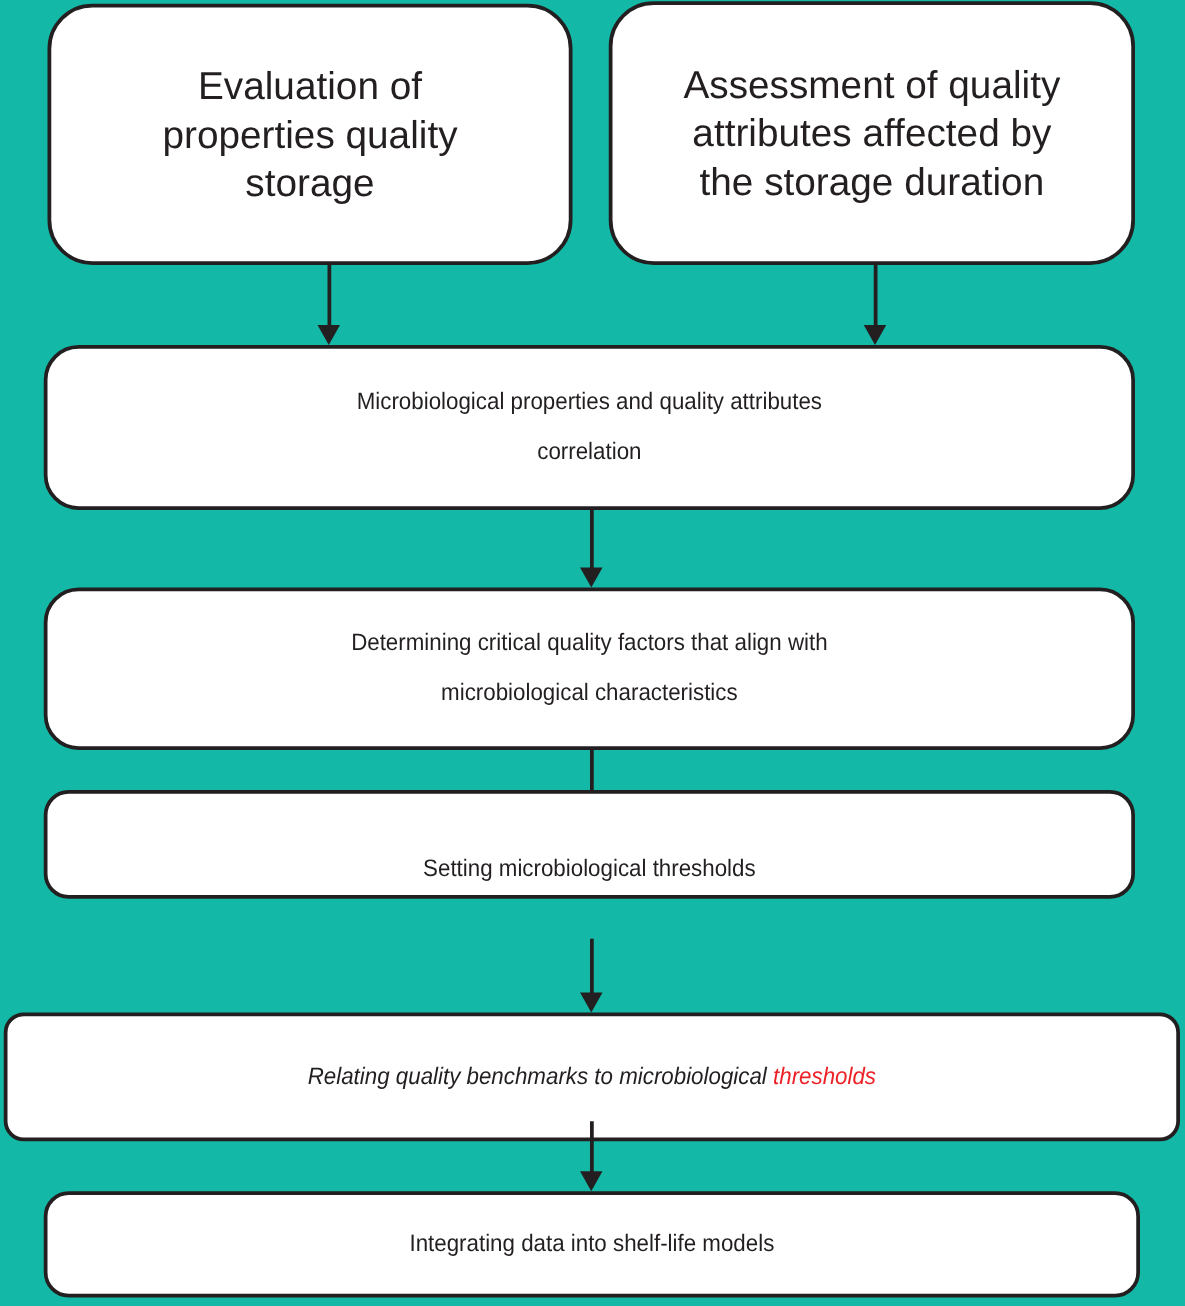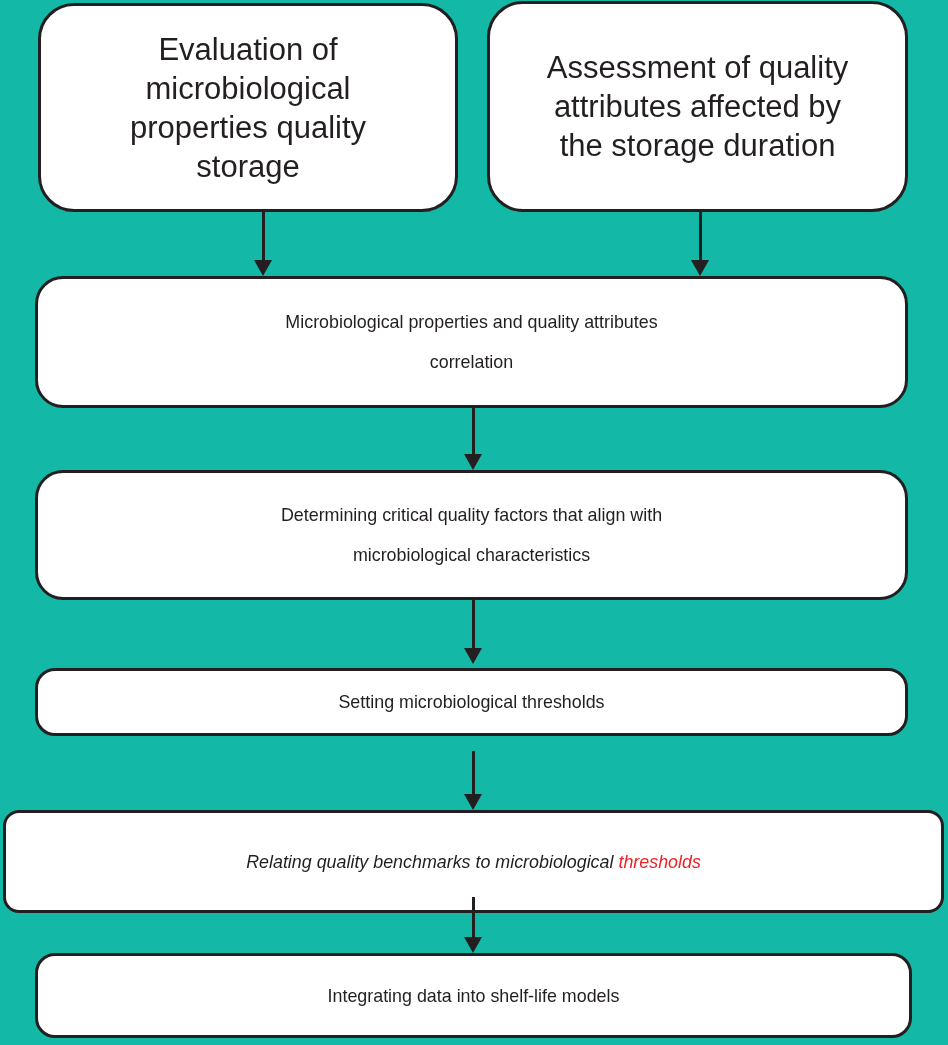--- a/index.html
+++ b/index.html
@@ -39,21 +39,21 @@
     transform: scaleX(0.94);
     transform-origin: 50% 50%;
   }
   .red { color: #ec2227; }
 
   
   .pos-evaluation  { left: 38px;  top: 3px;   width: 420px; height: 209px; border-radius: 36px; }
   .pos-assessment  { left: 487px; top: 1px;   width: 421px; height: 211px; border-radius: 36px; }
   .pos-correlation { left: 35px;  top: 276px; width: 873px; height: 132px; border-radius: 28px; }
   .pos-critical    { left: 35px;  top: 470px; width: 873px; height: 130px; border-radius: 28px; align-items: center; }
-  .pos-thresholds  { left: 35px;  top: 668px; width: 873px; height: 68px;  border-radius: 20px; }
+  .pos-thresholds  { left: 35px;  top: 632px; width: 873px; height: 87px;  border-radius: 20px; align-items: flex-end; }
   .pos-benchmarks  { left: 3px;   top: 810px; width: 941px; height: 103px;  border-radius: 16px; font-style: italic; }
   .pos-integration { left: 35px;  top: 953px; width: 877px; height: 85px;  border-radius: 20px; justify-content: center; }
 
   
   .arrow { position: absolute; width: 20px; }
   .arrow .shaft {
     position: absolute;
     left: 8.5px;
     top: 0;
     width: 3px;
@@ -78,21 +78,20 @@
   .pos-a6 { left: 463px; top: 897px; height: 56px; }
 </style>
 </head>
 <body>
 
 <div class="canvas">
 
   <div class="node top-node pos-evaluation">
     <div class="lines">
       <div>Evaluation of</div>
-      <div>microbiological</div>
       <div>properties quality</div>
       <div>storage</div>
     </div>
   </div>
 
   <div class="node top-node pos-assessment">
     <div class="lines">
       <div>Assessment of quality</div>
       <div>attributes affected by</div>
       <div>the storage duration</div>

